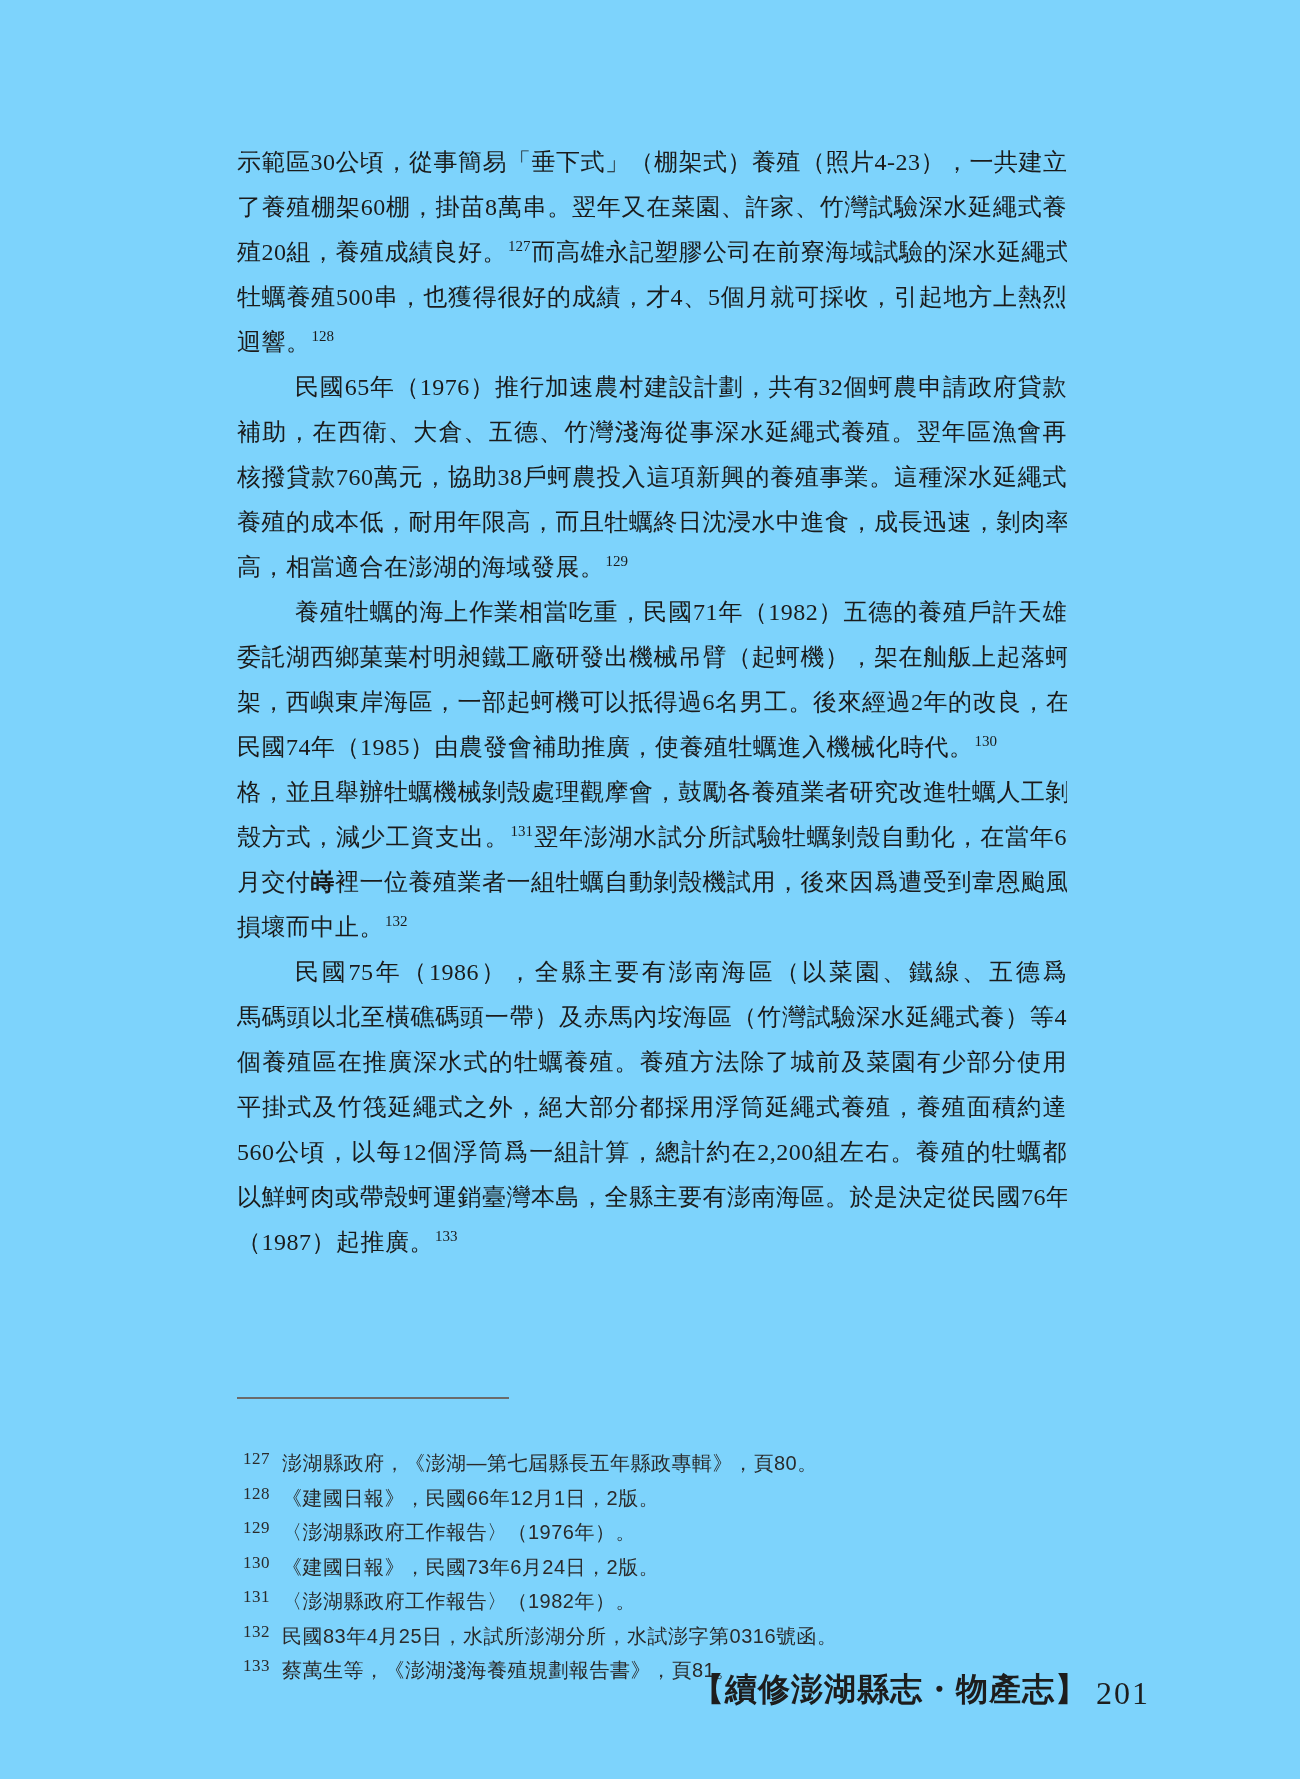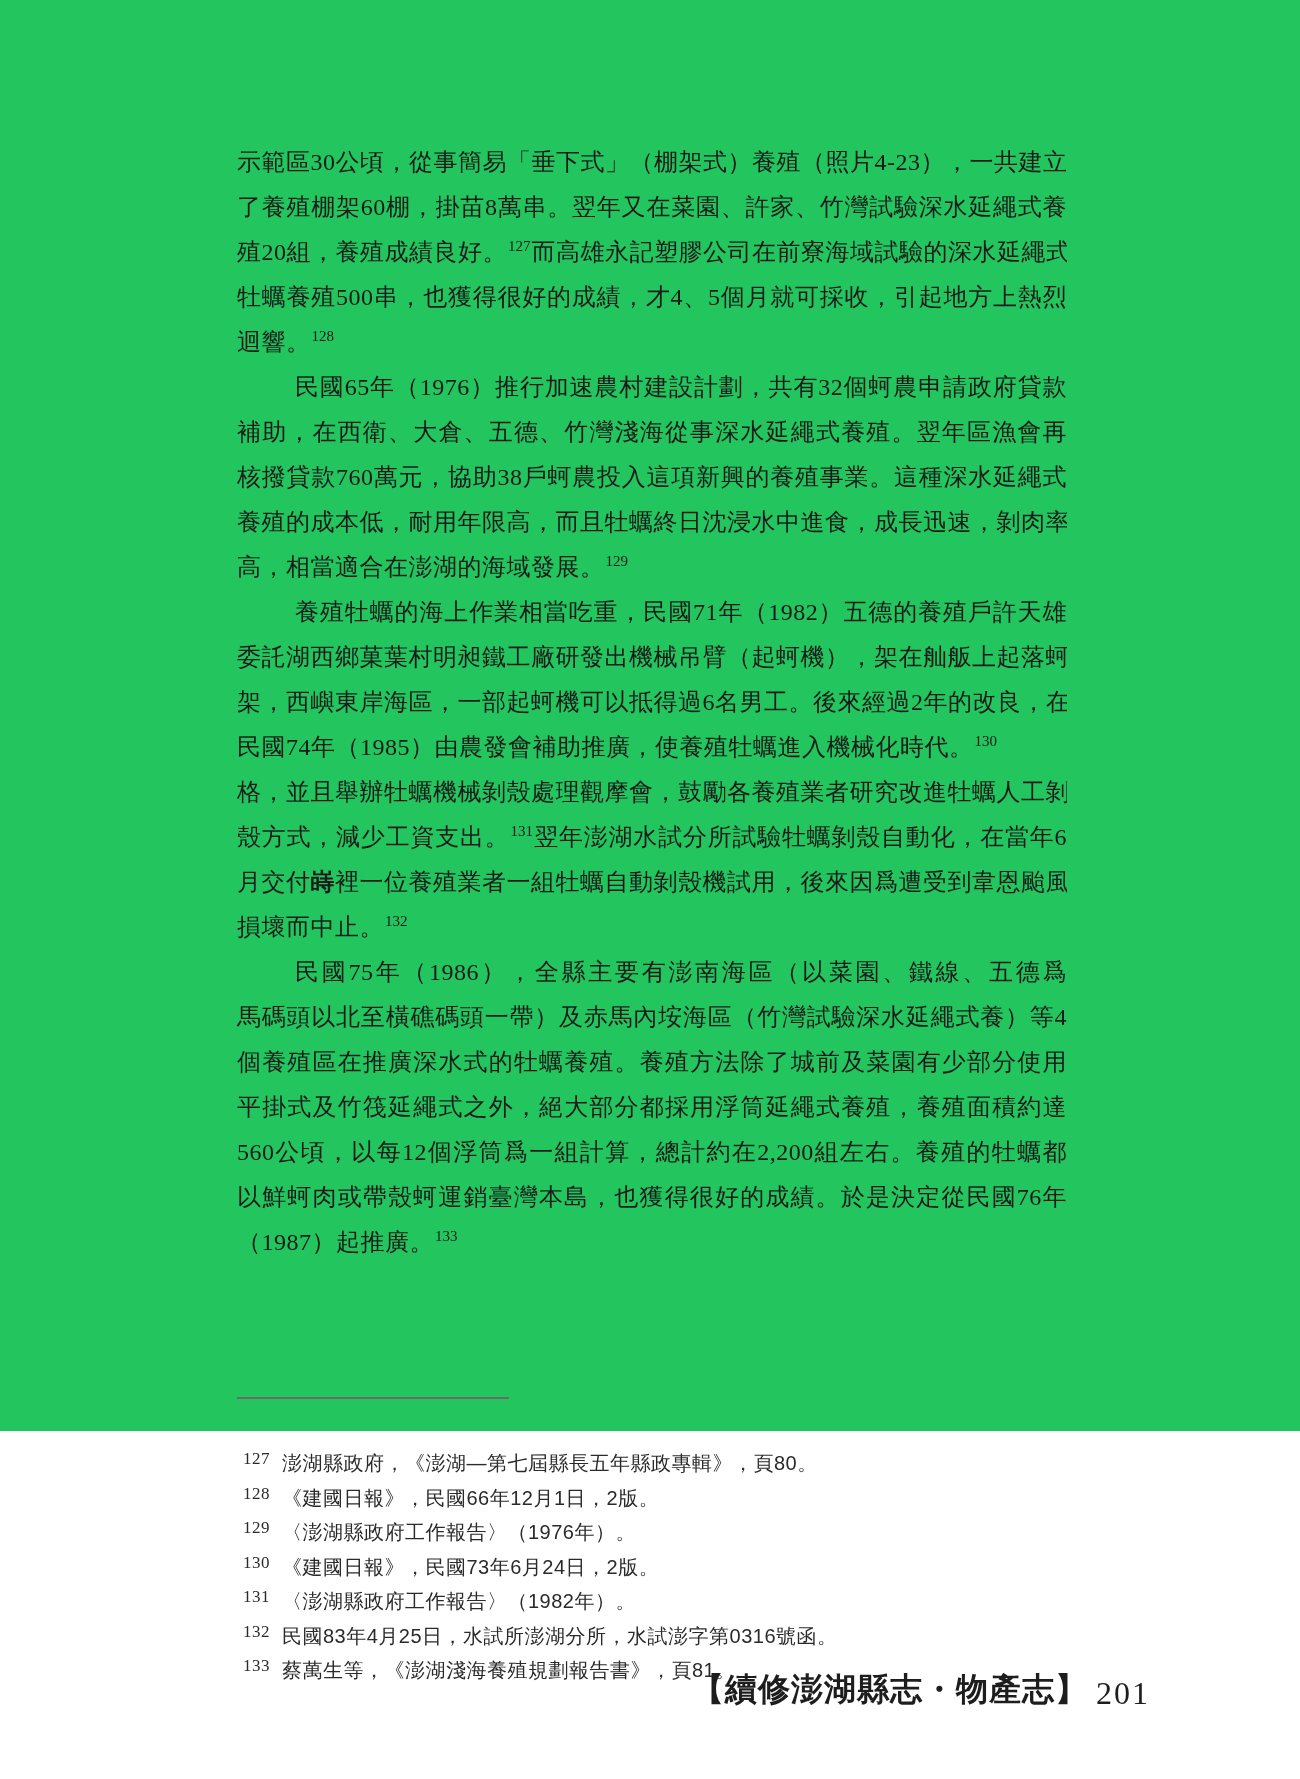--- a/index.html
+++ b/index.html
@@ -6,22 +6,22 @@
     margin: 0;
     padding: 0;
     width: 1300px;
     height: 1779px;
     background: #ffffff;
     overflow: hidden;
   }
   .page {
     position: relative;
     width: 1300px;
-    height: 1431px;
-    background: #22c55e;
+    height: 1779px;
+    background: #7dd3fc;
     color: #1b1b1b;
     font-family: "Liberation Serif", "DejaVu Serif", serif;
   }
   .body-text {
     position: absolute;
     left: 237px;
     top: 140px;
     width: 830px;
     font-size: 24px;
     line-height: 45px;
@@ -126,21 +126,21 @@
       <div class="line last"><span>民國74年（1985）由農發會補助推廣，使養殖牡蠣進入機械化時代。</span><sup>130</sup></div>
       <div class="line"><span>格，並且舉辦牡蠣機械剝殼處理觀摩會，鼓勵各養殖業者研究改進牡蠣人工剝</span></div>
       <div class="line"><span>殼方式，減少工資支出。</span><sup>131</sup><span>翌年澎湖水試分所試驗牡蠣剝殼自動化，在當年6</span></div>
       <div class="line"><span>月交付</span><span class="bold-char">嵵</span><span>裡一位養殖業者一組牡蠣自動剝殼機試用，後來因爲遭受到韋恩颱風</span></div>
       <div class="line last"><span>損壞而中止。</span><sup>132</sup></div>
       <div class="line indent"><span>民國75年（1986），全縣主要有澎南海區（以菜園、鐵線、五德爲</span></div>
       <div class="line"><span>馬碼頭以北至橫礁碼頭一帶）及赤馬內垵海區（竹灣試驗深水延繩式養）等4</span></div>
       <div class="line"><span>個養殖區在推廣深水式的牡蠣養殖。養殖方法除了城前及菜園有少部分使用</span></div>
       <div class="line"><span>平掛式及竹筏延繩式之外，絕大部分都採用浮筒延繩式養殖，養殖面積約達</span></div>
       <div class="line"><span>560公頃，以每12個浮筒爲一組計算，總計約在2,200組左右。養殖的牡蠣都</span></div>
-      <div class="line"><span>以鮮蚵肉或帶殼蚵運銷臺灣本島，也獲得很好的成績。於是決定從民國76年</span></div>
+      <div class="line"><span>以鮮蚵肉或帶殼蚵運銷臺灣本島，全縣主要有澎南海區。於是決定從民國76年</span></div>
       <div class="line last"><span>（1987）起推廣。</span><sup>133</sup></div>
     </div>
 
   <div class="fn-divider"></div>
 
   <div class="footnotes">
       <div class="footnote"><span class="fn-num">127</span><span class="fn-text">澎湖縣政府，《澎湖—第七屆縣長五年縣政專輯》，頁80。</span></div>
       <div class="footnote"><span class="fn-num">128</span><span class="fn-text">《建國日報》，民國66年12月1日，2版。</span></div>
       <div class="footnote"><span class="fn-num">129</span><span class="fn-text">〈澎湖縣政府工作報告〉（1976年）。</span></div>
       <div class="footnote"><span class="fn-num">130</span><span class="fn-text">《建國日報》，民國73年6月24日，2版。</span></div>

